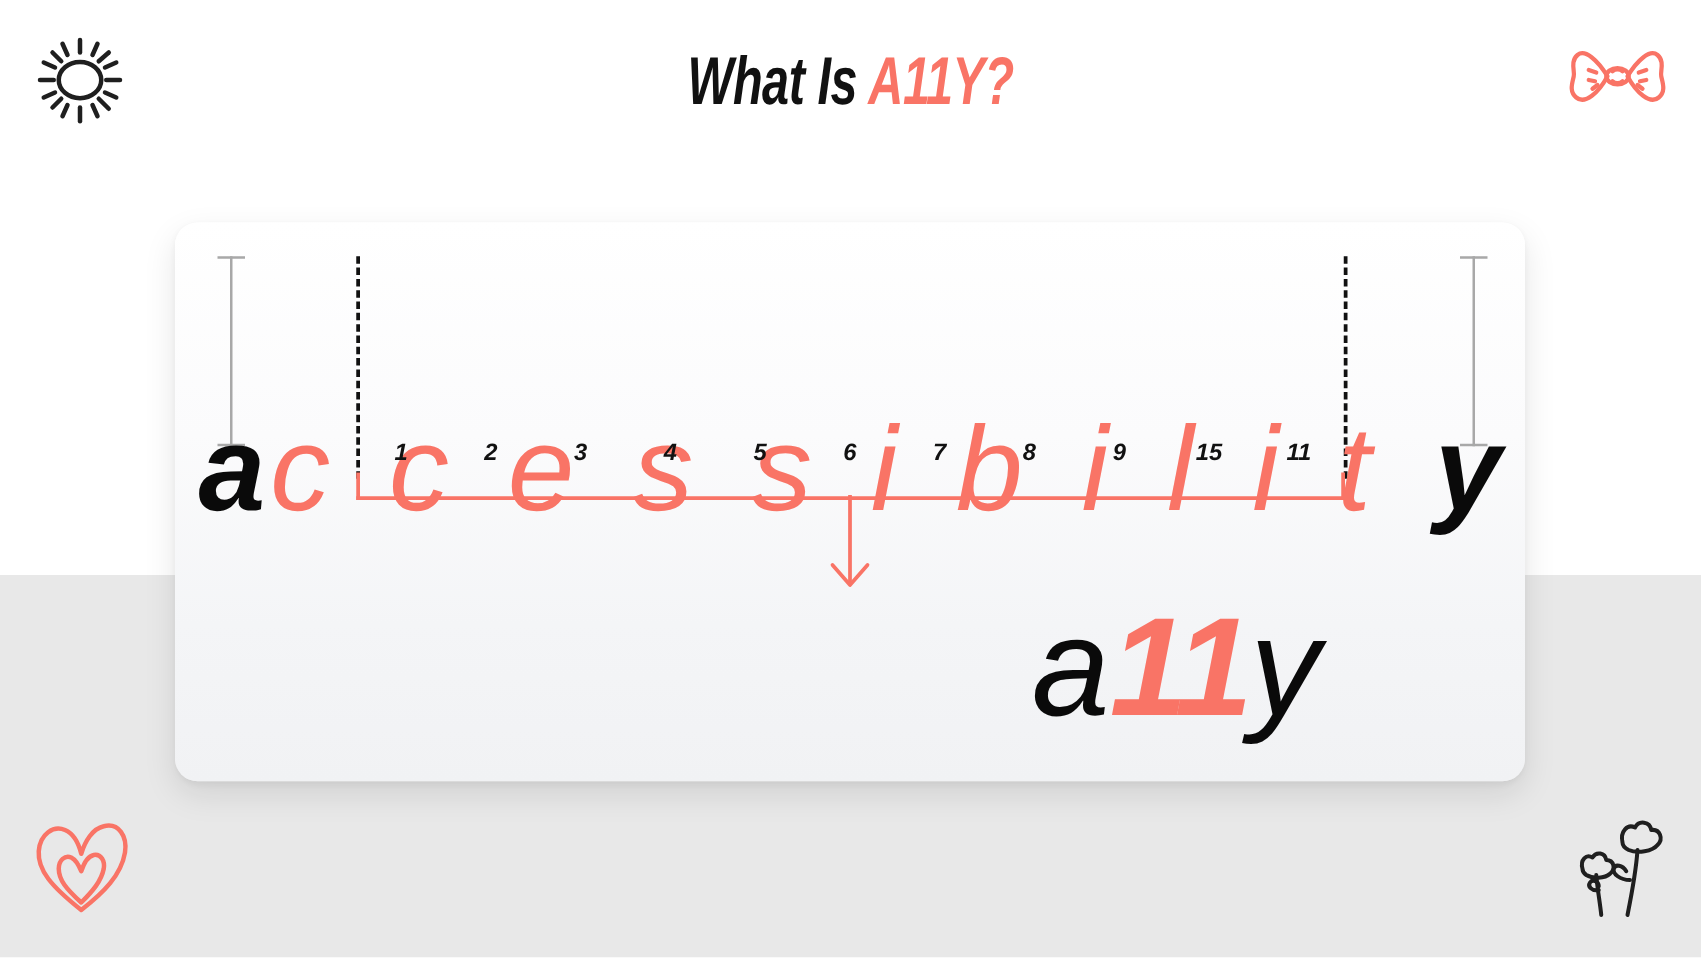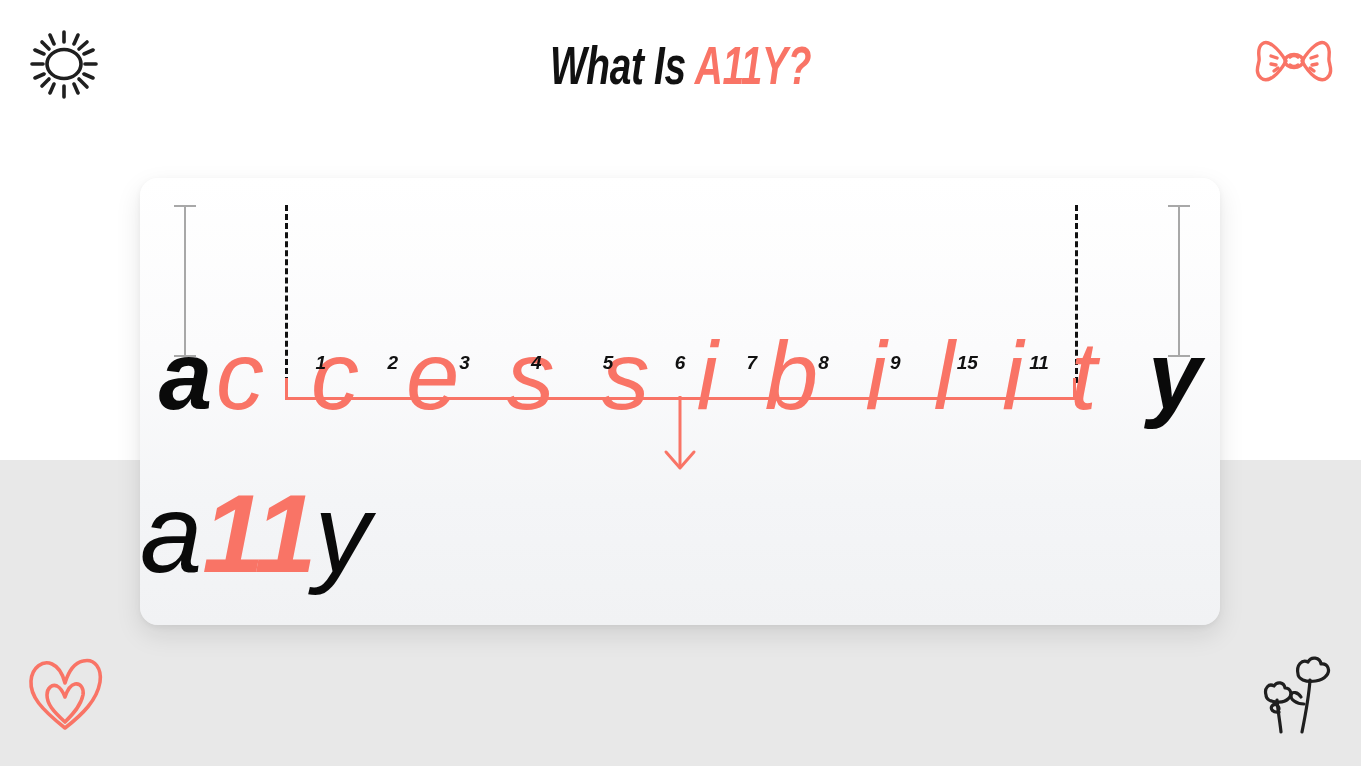--- a/index.html
+++ b/index.html
@@ -198,21 +198,21 @@
     width: 96px;
     height: 78px;
   }
 
   
   #result {
     position: absolute;
     left: 0;
     top: 300px;
     width: 916px;
-    text-align: left;
+    text-align: right;
     font-size: 112px;
     font-weight: 400;
     line-height: 1;
     white-space: nowrap;
   }
   #result .r-dark  { color: #0a0a0a; }
   #result .r-coral { color: #F97466; font-weight: 700; letter-spacing: -2px; }
 </style>
 </head>
 <body>

